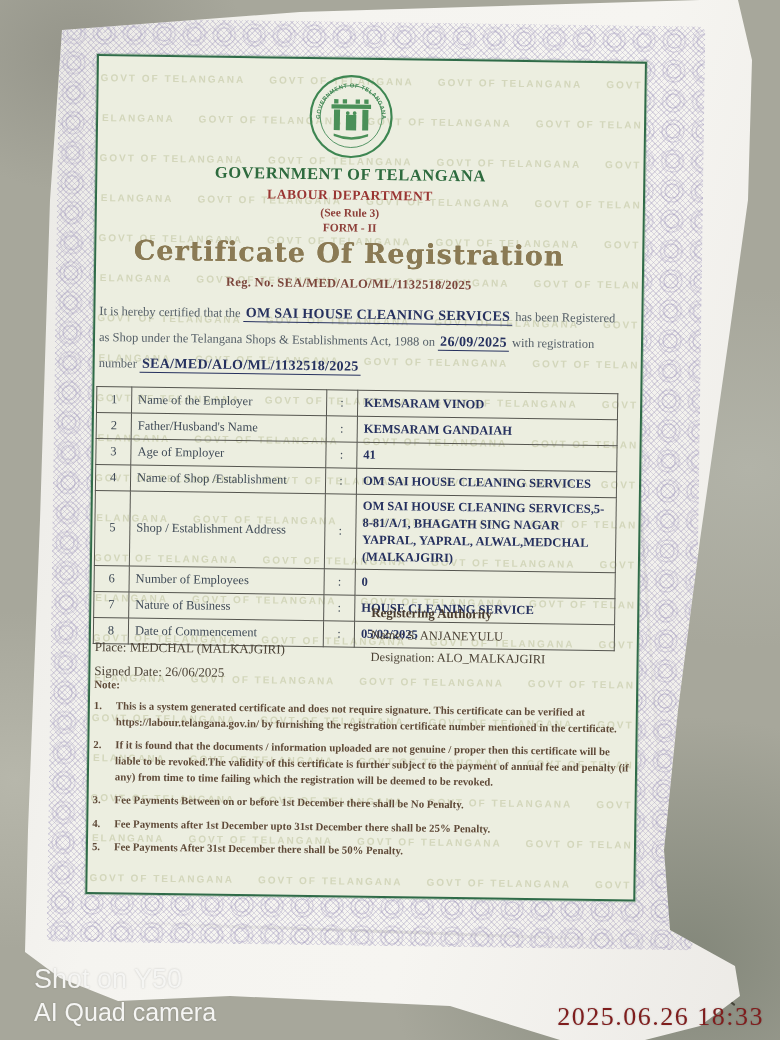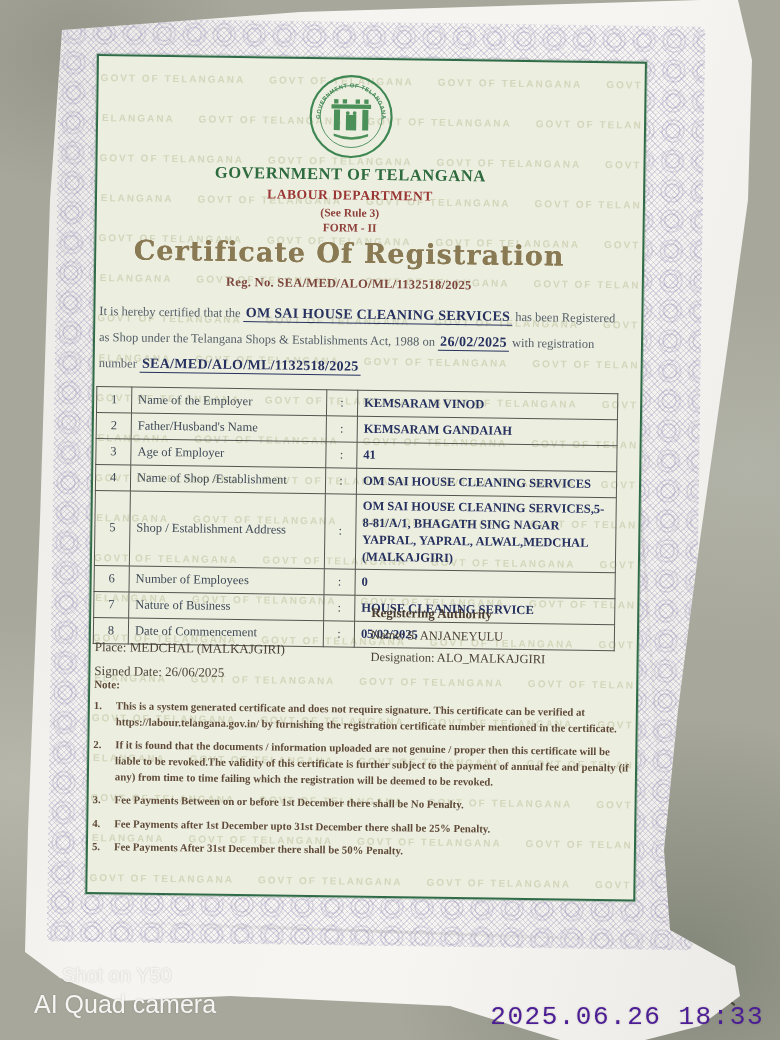--- a/index.html
+++ b/index.html
@@ -83,24 +83,24 @@
   
   .notes{left:4px;top:622px;width:540px;}
   .note-head{font-size:11px;font-weight:bold;color:#5f4a38;}
   .note-item{display:flex;margin-top:8px;font-size:10.8px;font-weight:bold;
     color:#5f4a38;line-height:1.45;}
   .note-num{width:22px;flex:none;}
 
   
   .shoton{position:absolute;left:34px;top:964px;z-index:10;color:#f5f5f3;
     font-family:"Liberation Sans",sans-serif;text-shadow:0 0 2px rgba(60,60,55,.25);}
-  .shoton .l1{font-size:20px;margin-left:28px;}
+  .shoton .l1{font-size:27px;}
   .shoton .l2{font-size:25px;margin-top:3px;text-align:center;}
-  .timestamp{position:absolute;right:16px;top:1002px;z-index:10;color:#4c1d95;
-    font-family:Liberation Mono, monospace;font-size:26px;letter-spacing:1.5px;
+  .timestamp{position:absolute;right:16px;top:1002px;z-index:10;color:#7f1d1d;
+    font-family:Liberation Serif, serif;font-size:26px;letter-spacing:1.5px;
     text-shadow:0 0 2px rgba(60,60,55,.25);}
 </style>
 </head>
 <body>
 
 <div class="crack c1"></div>
 <div class="crack c2"></div>
 
 <div class="sheet">
   <div class="crease k1"></div>
@@ -162,21 +162,21 @@
         <div class="rule">(See Rule 3)</div>
         <div class="form">FORM - II</div>
         <div class="cert-title">Certificate Of Registration</div>
         <div class="regno">Reg. No. SEA/MED/ALO/ML/1132518/2025</div>
       </div>
 
       <div class="layer intro">
         <span>It is hereby certified that the</span>
         <span class="u-navy big">OM SAI HOUSE CLEANING SERVICES</span>
         <span>has been Registered as Shop under the Telangana Shops &amp; Establishments Act, 1988 on</span>
-        <span class="u-navy big">26/02/2025</span>
+        <span class="u-navy big">26/09/2025</span>
         <span>with registration number</span>
         <span class="u-navy big">SEA/MED/ALO/ML/1132518/2025</span>
       </div>
 
       <table class="details">
         <tbody>
 
             <tr>
               <td class="c-num">1</td>
               <td class="c-label">Name of the Employer</td>

